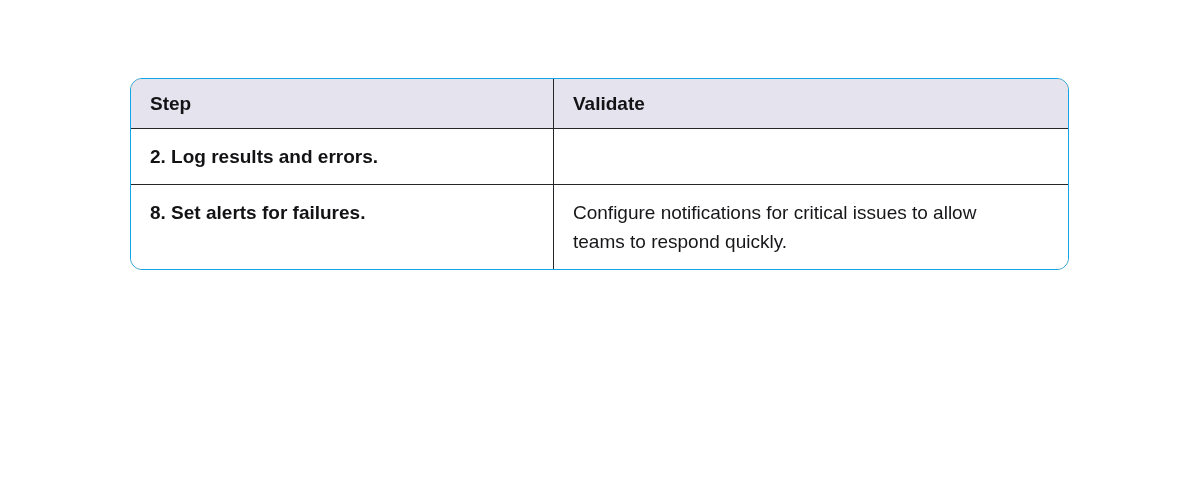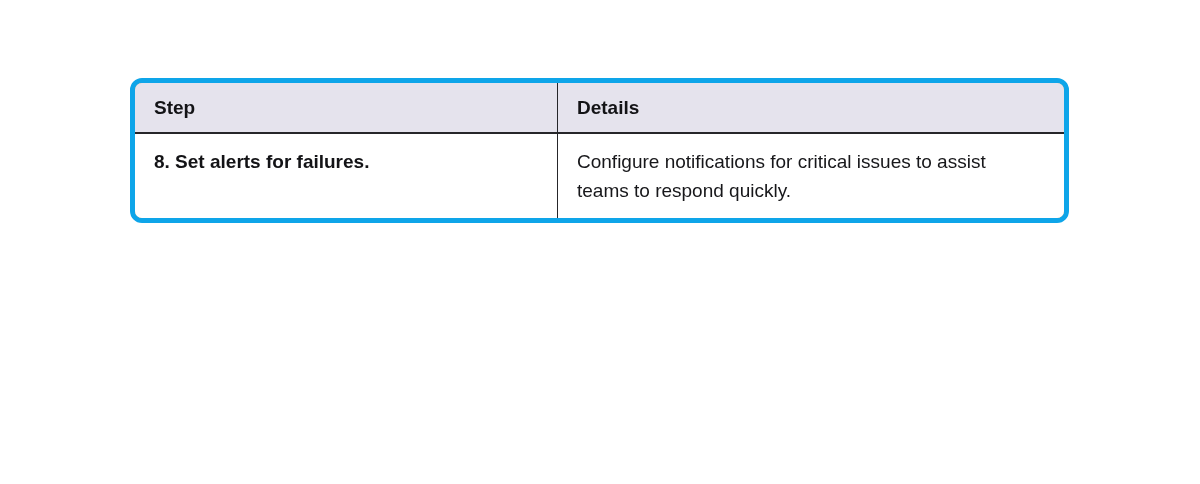--- a/index.html
+++ b/index.html
@@ -16,21 +16,21 @@
     width: 1200px;
     height: 484px;
     background: #ffffff;
   }
   .steps-table {
     position: absolute;
     left: 130px;
     top: 78px;
     width: 939px;
     box-sizing: border-box;
-    border: 5px solid #0ea5e9;
+    border: 1px solid #0ea5e9;
     border-radius: 12px;
     overflow: hidden;
     background: #fdba74;
   }
   .t-row {
     display: flex;
     align-items: stretch;
   }
   .t-row.header {
     background: #e5e3ed;
@@ -78,32 +78,35 @@
 
 <div class="page">
 
   <div class="steps-table">
 
     <div class="t-row header">
       <div class="t-cell col-step">
         <span class="cell-text">Step</span>
       </div>
       <div class="t-cell col-details">
-        <span class="cell-text">Details</span>
+        <span class="cell-text">Validate</span>
       </div>
     </div>
 
 
     <div class="t-row body">
+      <div class="t-cell col-step">
+        <span class="cell-text">2. Log results and errors.</span>
+      </div>
     </div>
 
     <div class="t-row body">
       <div class="t-cell col-step">
         <span class="cell-text">8. Set alerts for failures.</span>
       </div>
       <div class="t-cell col-details">
-        <span class="cell-text">Configure notifications for critical issues to assist teams to respond quickly.</span>
+        <span class="cell-text">Configure notifications for critical issues to allow teams to respond quickly.</span>
       </div>
     </div>
 
   </div>
 
 </div>
 
 </body></html>

